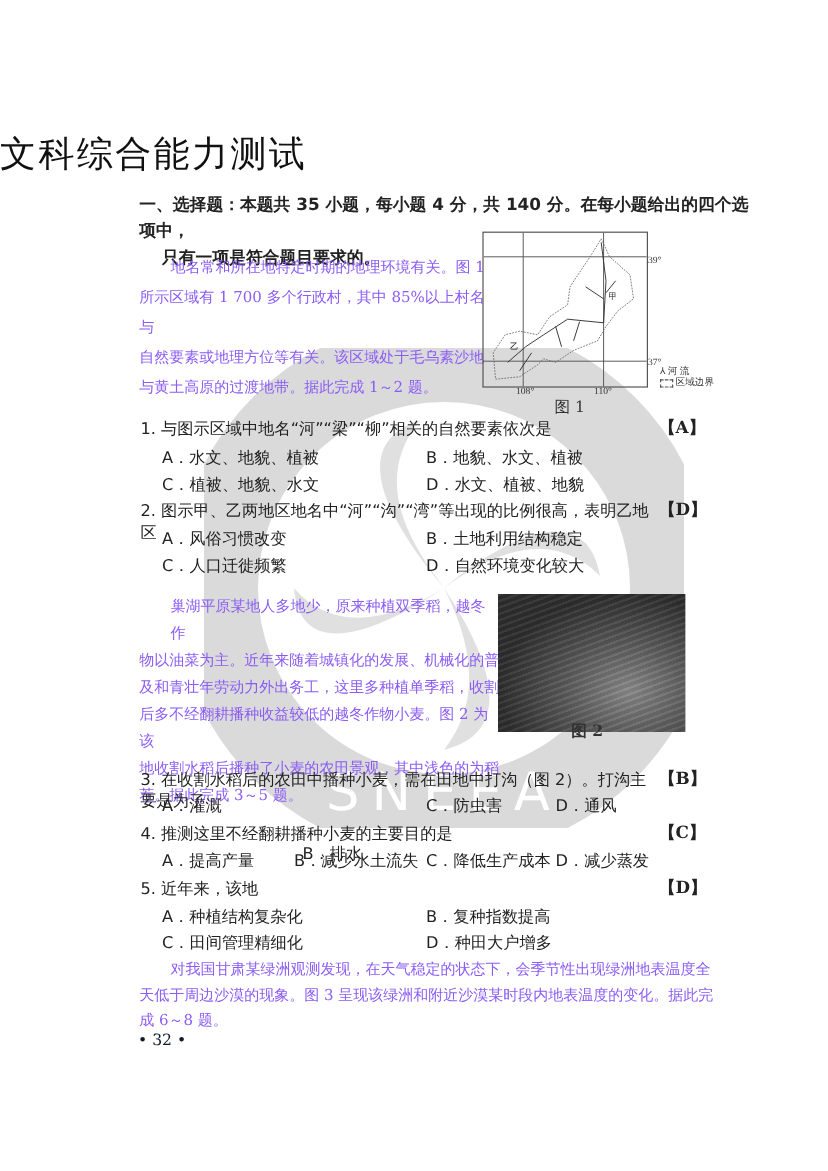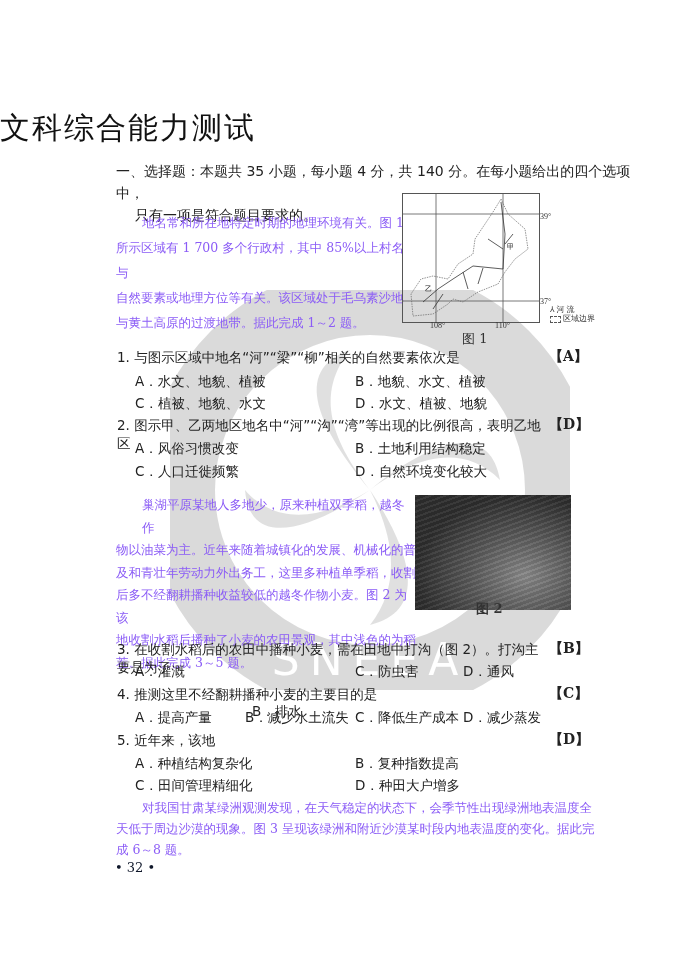--- a/index.html
+++ b/index.html
@@ -2,21 +2,21 @@
 <html><head>
 <meta charset="utf-8">
 <style>
   html, body { margin:0; padding:0; }
   body { width:690px; height:976px; background:#fff; position:relative; overflow:hidden;
          font-family:"DejaVu Serif", serif; color:#1a1a1a; }
   .page { position:absolute; left:0; top:0; width:690px; height:976px; }
   .title { position:absolute; left:0; width:690px; top:108px; text-align:left;
            font-family:"DejaVu Sans", sans-serif; font-size:30px; letter-spacing:2px; color:#111; }
   .instr { position:absolute; left:116px; top:160px; width:520px; font-size:14px; line-height:22px;
-           font-family:"DejaVu Sans", sans-serif; font-weight:normal; color:#222; }
+           font-family:"DejaVu Sans", sans-serif; font-weight:bold; color:#222; }
   .instr .l2 { padding-left:19px; display:block; }
   .para { position:absolute; font-size:13px; line-height:25px; color:#8b5cf6; }
   .para .indent { padding-left:26px; }
   .q { position:absolute; left:117px; width:470px; font-size:13.5px; color:#222;
        font-family:"DejaVu Sans", sans-serif; }
   .ans { position:absolute; left:549px; font-size:14px; font-weight:bold; color:#222;
          font-family:"DejaVu Serif", serif; }
   .opt { position:absolute; font-size:13.5px; color:#222; font-family:"DejaVu Sans", sans-serif; }
   .fig-cap { position:absolute; font-size:13px; color:#333; }
   .map { position:absolute; left:402px; top:193px; width:136px; height:128px; border:1px solid #555; }

